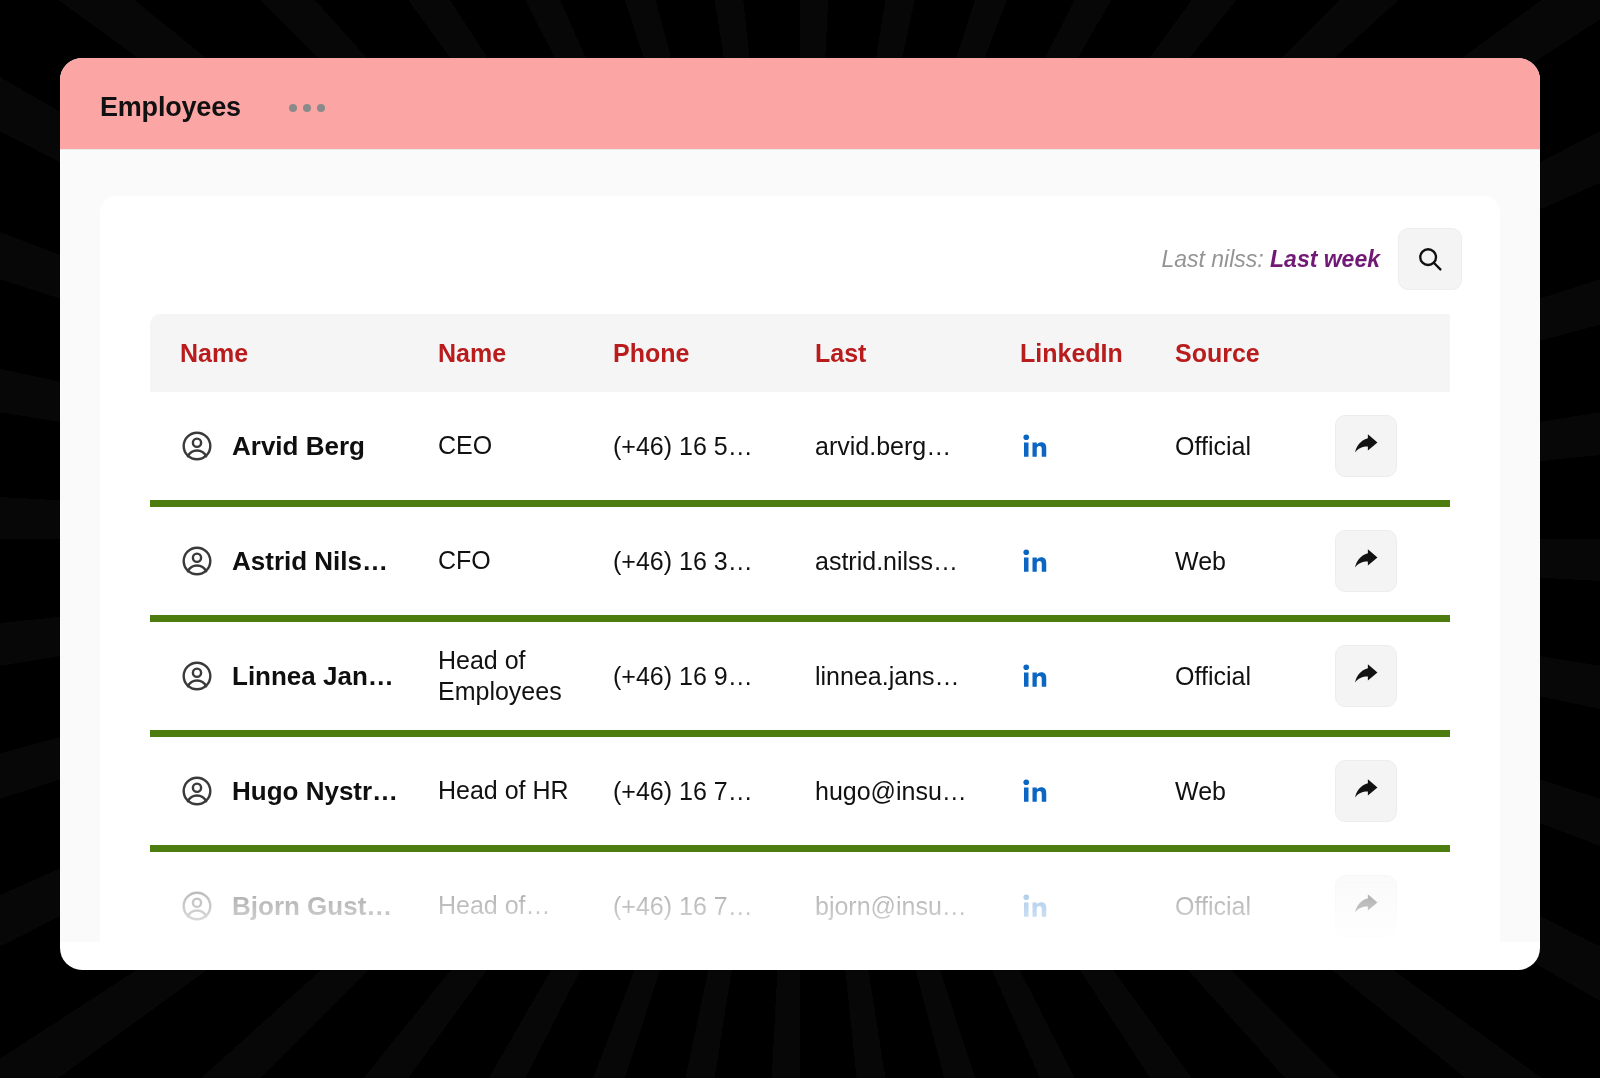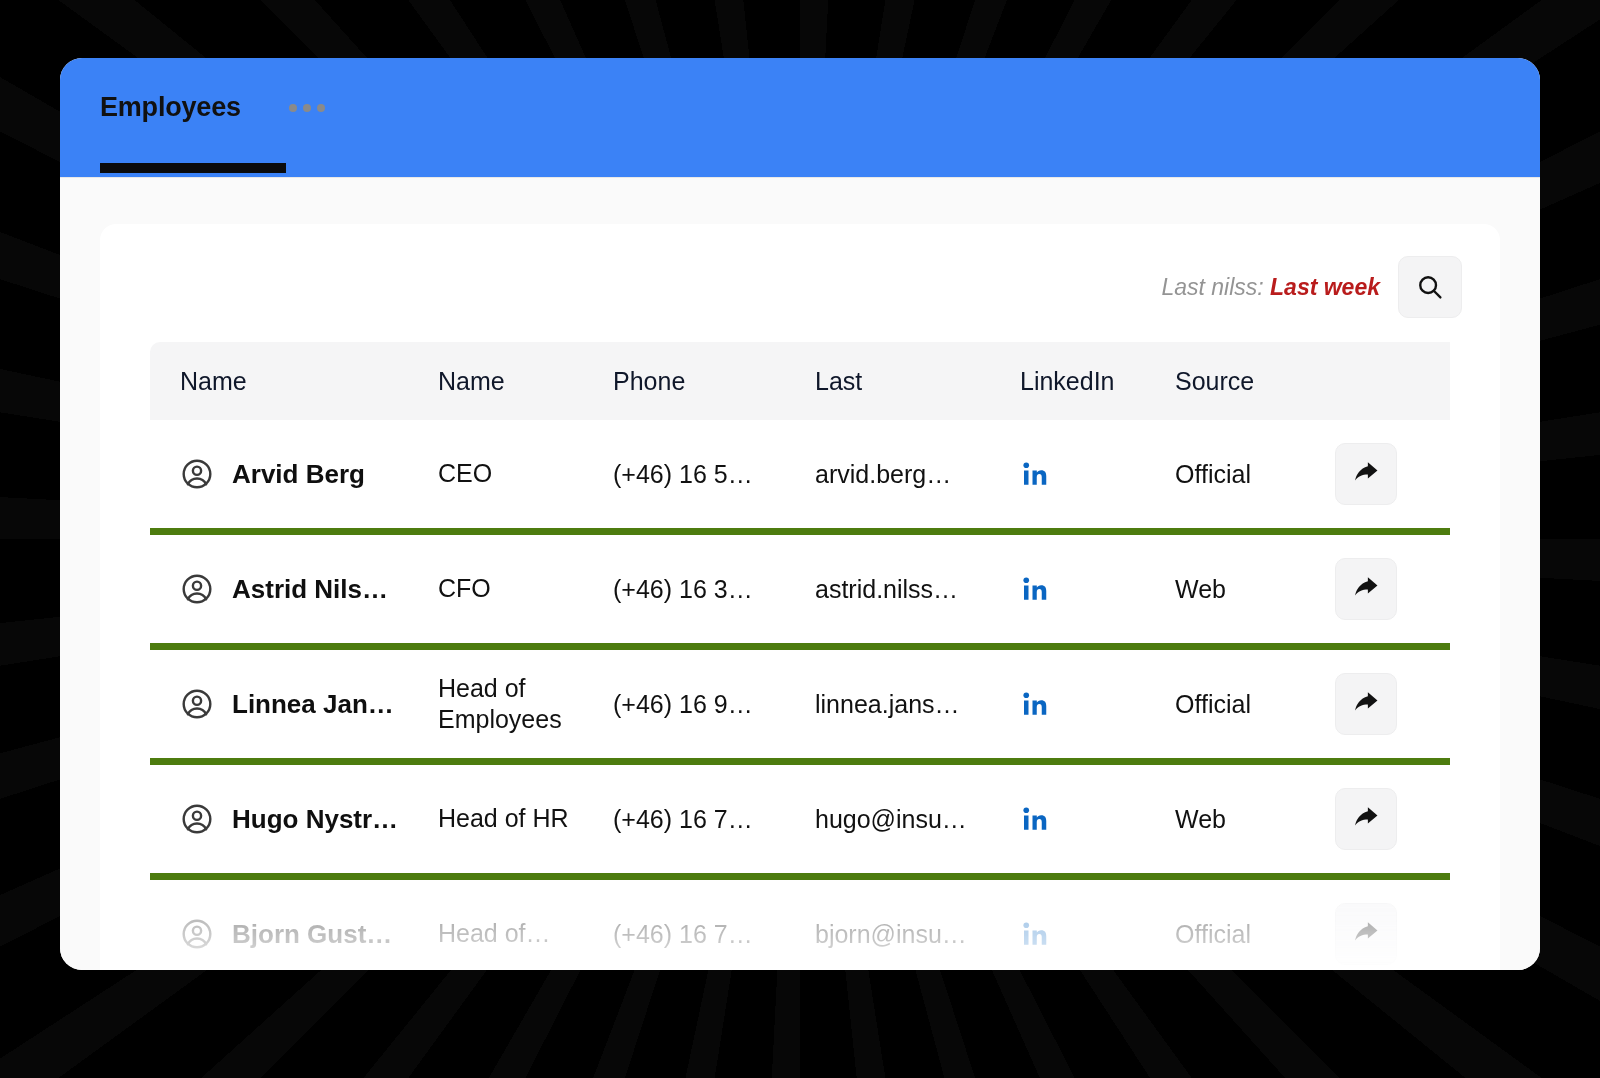--- a/index.html
+++ b/index.html
@@ -40,22 +40,22 @@
     width: 1480px;
     height: 912px;
     background: #ffffff;
     border-radius: 22px;
     overflow: hidden;
   }
 
   
   #tabbar {
     position: relative;
-    height: 120px;
-    background: #3b82f6;
+    height: 92px;
+    background: #fca5a5;
     border-bottom: 1px solid #e8e8e8;
     box-sizing: border-box;
   }
   .tab {
     position: absolute;
     left: 40px;
     top: 36px;
     display: flex;
     align-items: center;
     gap: 44px;
@@ -132,21 +132,21 @@
     align-items: center;
     gap: 18px;
   }
   #last-change {
     font-size: 23px;
     font-style: italic;
     color: #949494;
     white-space: nowrap;
   }
   #last-change b {
-    color: #b91c1c;
+    color: #701a75;
     font-weight: 700;
     font-style: italic;
   }
   #search-btn {
     width: 64px;
     height: 62px;
     border-radius: 10px;
     background: #f4f4f5;
     border: 1px solid #ededee;
     display: flex;
@@ -171,22 +171,22 @@
     border-collapse: collapse;
     width: 1300px;
     table-layout: fixed;
   }
   thead tr {
     background: #f5f5f6;
   }
   thead th {
     text-align: left;
     font-size: 25px;
-    font-weight: 400;
-    color: #0f172a;
+    font-weight: 700;
+    color: #b91c1c;
     padding: 0;
     height: 78px;
     vertical-align: middle;
   }
   thead th:first-child { border-radius: 10px 0 0 0; }
   thead th:last-child  { border-radius: 0 10px 0 0; }
 
   tbody td {
     font-size: 25px;
     color: #111111;

